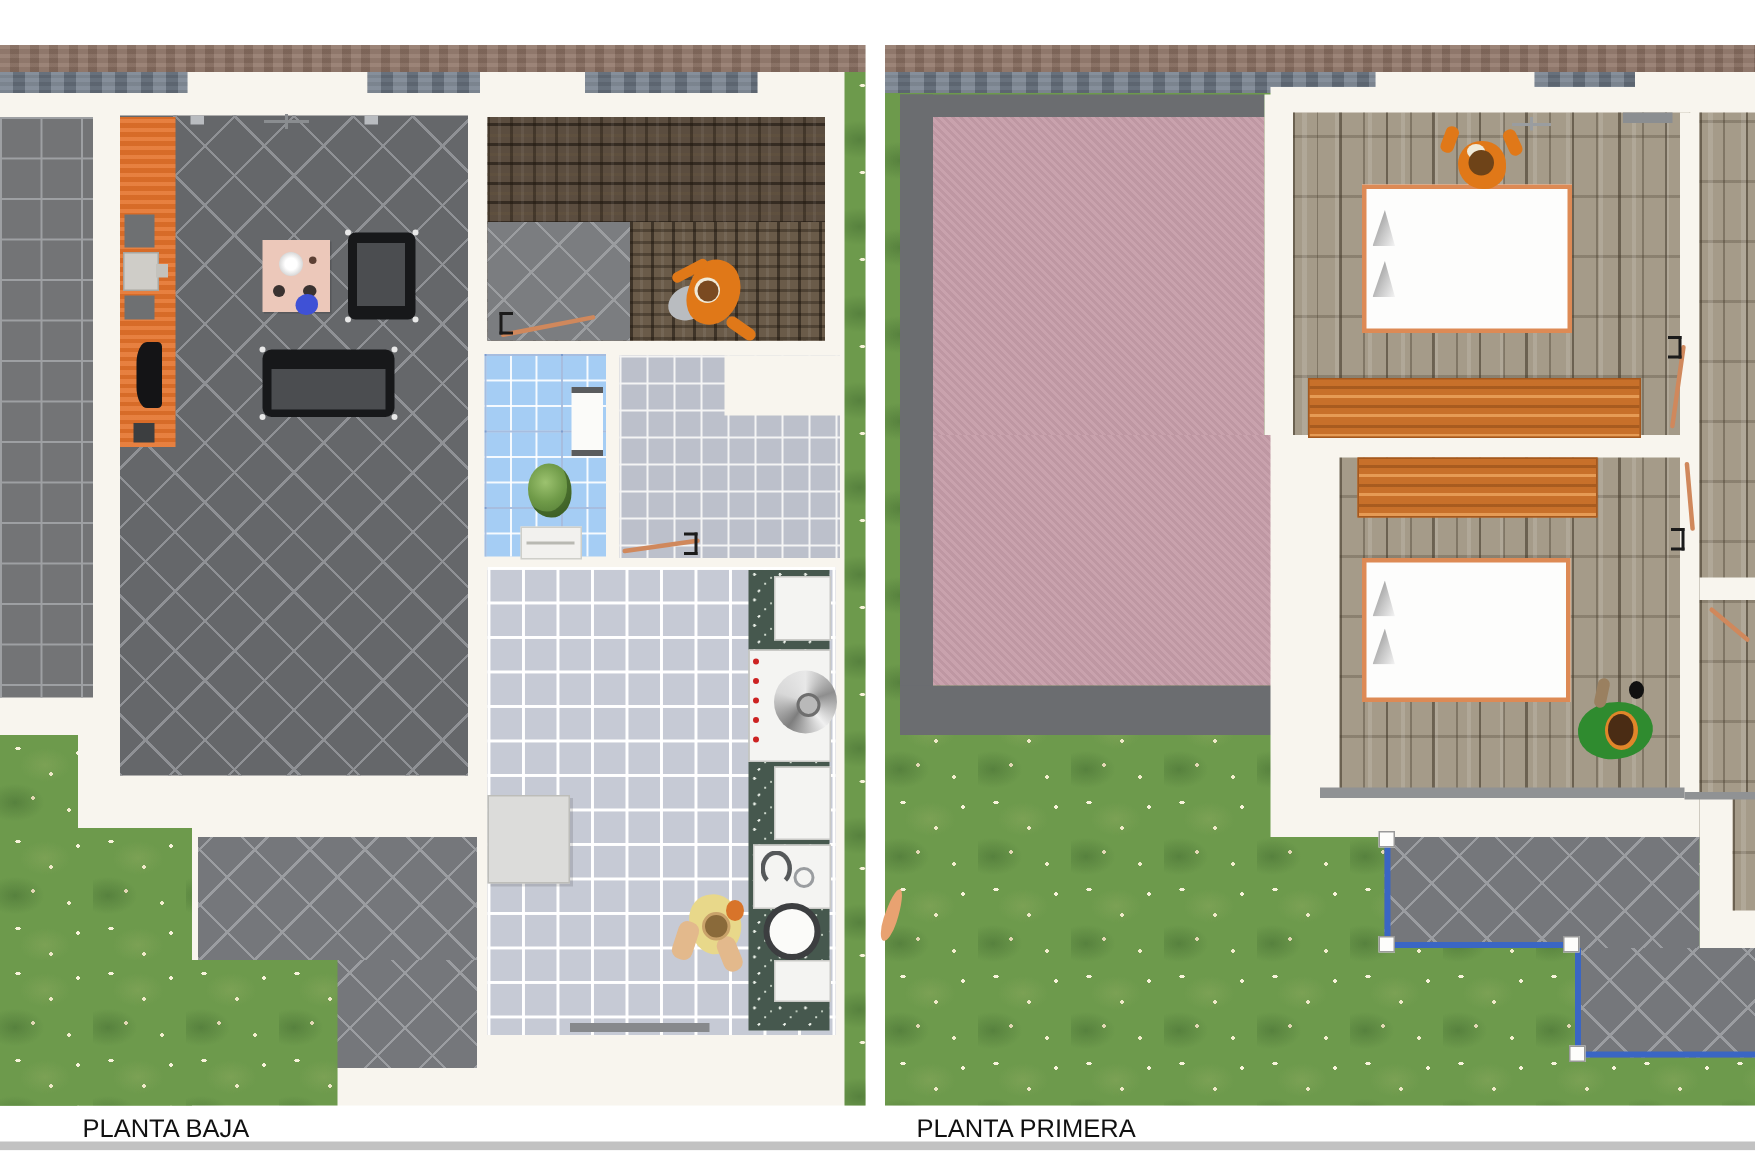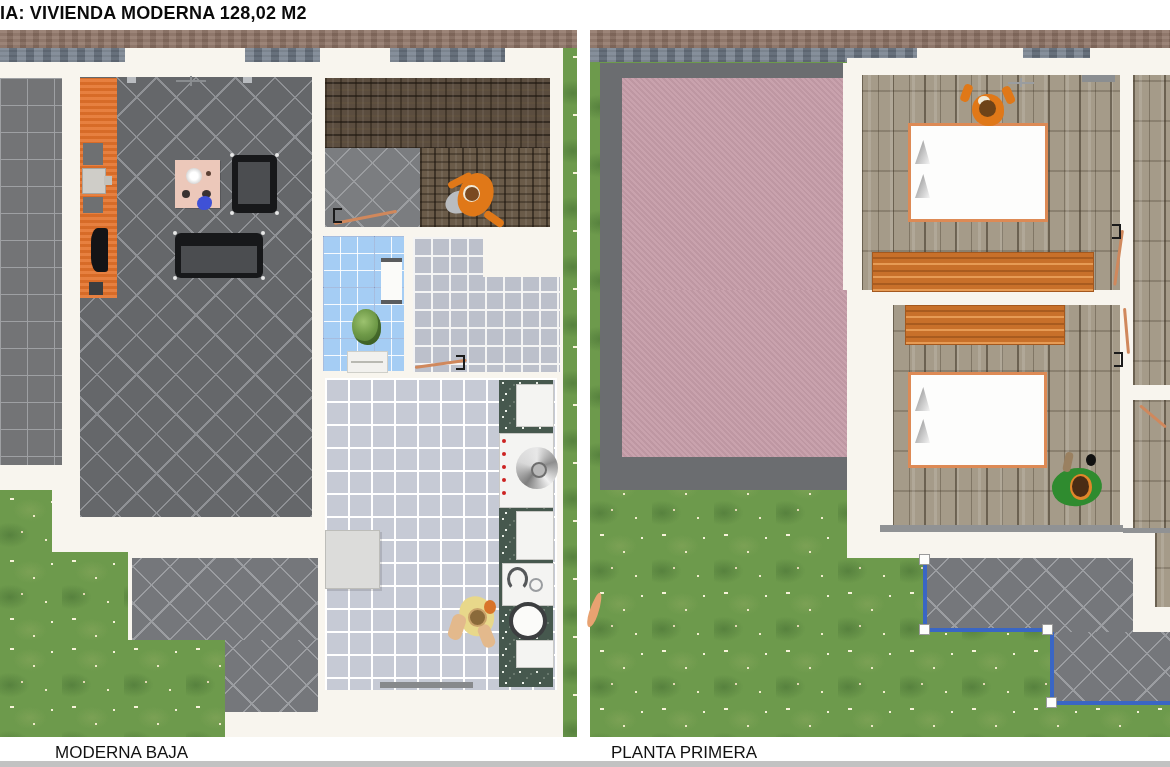--- a/index.html
+++ b/index.html
@@ -80,21 +80,20 @@
   .br-l{border-right:none;} .br-r{border-left:none;}
   .appl{background:#f4f4f2;border:1px solid #c9c9c6;}
   .legdot{width:4px;height:4px;background:#e8e8e8;border-radius:50%;}
   .winmark{background:#b9bcc0;}
 </style>
 </head>
 <body>
 
 <div id="stage">
 
-  <div class="abs title" style="left:0;top:3px;">IA: VIVIENDA MODERNA 128,02 M2</div>
 
   <div class="plan" style="left:0;width:577px;">
     <div class="abs brown-band" style="left:0;top:0;width:577px;height:18px;"></div>
     <div class="abs stone-band" style="left:0;top:18px;width:125px;height:14px;"></div>
     <div class="abs stone-band" style="left:245px;top:18px;width:75px;height:14px;"></div>
     <div class="abs stone-band" style="left:390px;top:18px;width:115px;height:14px;"></div>
 
     <div class="abs grass" style="left:563px;top:18px;width:14px;height:689px;"></div>
 
     <div class="abs tile-sq" style="left:0;top:48px;width:62px;height:387px;"></div>
@@ -272,17 +271,17 @@
     <div class="abs" style="left:460px;top:602px;width:4px;height:73px;background:#3a66c4;"></div>
     <div class="abs" style="left:460px;top:671px;width:120px;height:4px;background:#3a66c4;"></div>
     <div class="abs" style="left:329px;top:524px;width:9px;height:9px;background:#fdfdfb;border:1px solid #9a9a9a;"></div>
     <div class="abs" style="left:329px;top:594px;width:9px;height:9px;background:#fdfdfb;border:1px solid #9a9a9a;"></div>
     <div class="abs" style="left:452px;top:594px;width:9px;height:9px;background:#fdfdfb;border:1px solid #9a9a9a;"></div>
     <div class="abs" style="left:456px;top:667px;width:9px;height:9px;background:#fdfdfb;border:1px solid #9a9a9a;"></div>
 
     <div class="abs" style="left:0;top:562px;width:9px;height:36px;background:#e8a271;border-radius:50% 50% 50% 50%/60% 60% 40% 40%;transform:rotate(18deg);"></div>
   </div>
 
-  <div class="abs floorlabel" style="left:55px;top:743px;">MODERNA BAJA</div>
+  <div class="abs floorlabel" style="left:55px;top:743px;">PLANTA BAJA</div>
   <div class="abs floorlabel" style="left:611px;top:743px;">PLANTA PRIMERA</div>
 
   <div class="abs" style="left:0;top:761px;width:1170px;height:6px;background:#c2c2c2;"></div>
 </div>
 
 </body></html>

